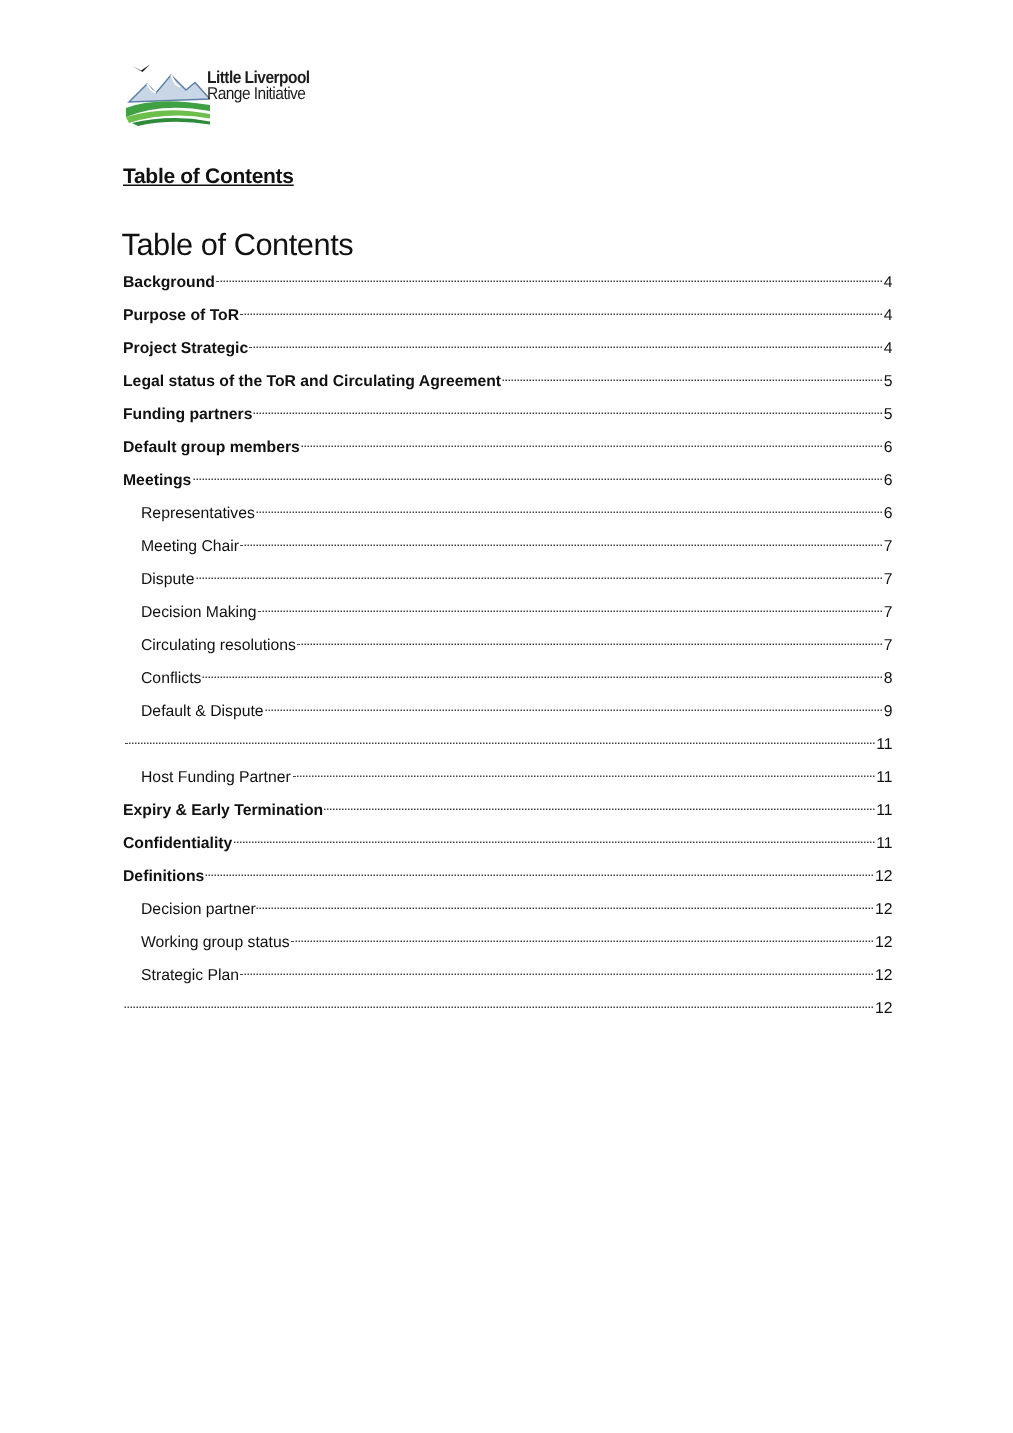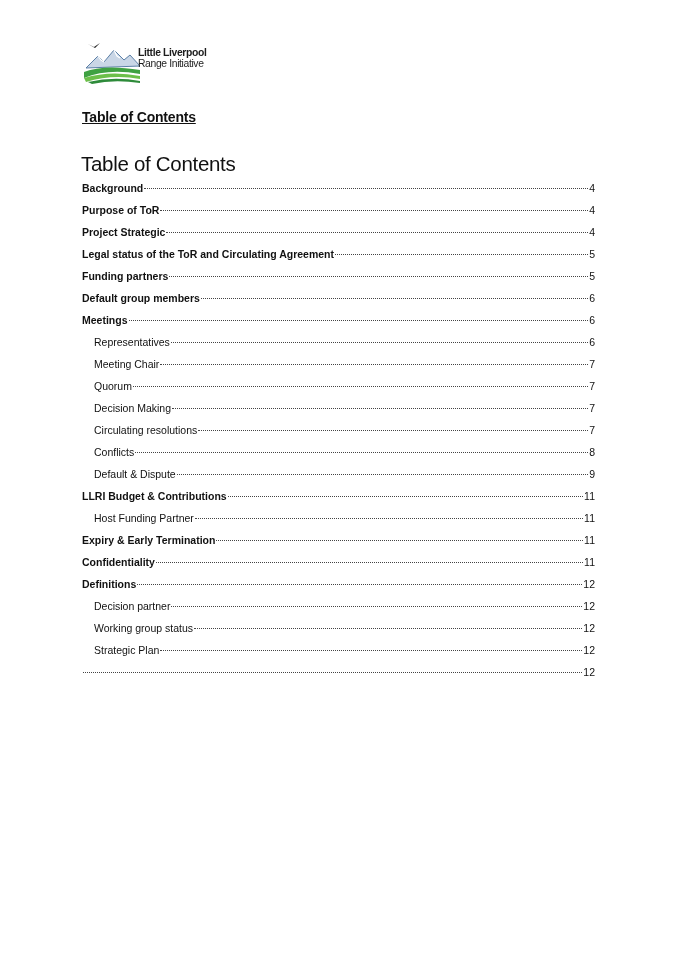--- a/index.html
+++ b/index.html
@@ -78,21 +78,21 @@
       <span class="label">Representatives</span>
       <span class="leader"></span>
       <span class="page">6</span>
     </div>
   <div class="toc-row level2">
       <span class="label">Meeting Chair</span>
       <span class="leader"></span>
       <span class="page">7</span>
     </div>
   <div class="toc-row level2">
-      <span class="label">Quorum</span>
+      <span class="label">Dispute</span>
       <span class="leader"></span>
       <span class="page">7</span>
     </div>
   <div class="toc-row level2">
       <span class="label">Decision Making</span>
       <span class="leader"></span>
       <span class="page">7</span>
     </div>
   <div class="toc-row level2">
       <span class="label">Circulating resolutions</span>
@@ -103,21 +103,20 @@
       <span class="label">Conflicts</span>
       <span class="leader"></span>
       <span class="page">8</span>
     </div>
   <div class="toc-row level2">
       <span class="label">Default &amp; Dispute</span>
       <span class="leader"></span>
       <span class="page">9</span>
     </div>
   <div class="toc-row level1">
-      <span class="label">LLRI Budget &amp; Contributions</span>
       <span class="leader"></span>
       <span class="page">11</span>
     </div>
   <div class="toc-row level2">
       <span class="label">Host Funding Partner</span>
       <span class="leader"></span>
       <span class="page">11</span>
     </div>
   <div class="toc-row level1">
       <span class="label">Expiry &amp; Early Termination</span>

